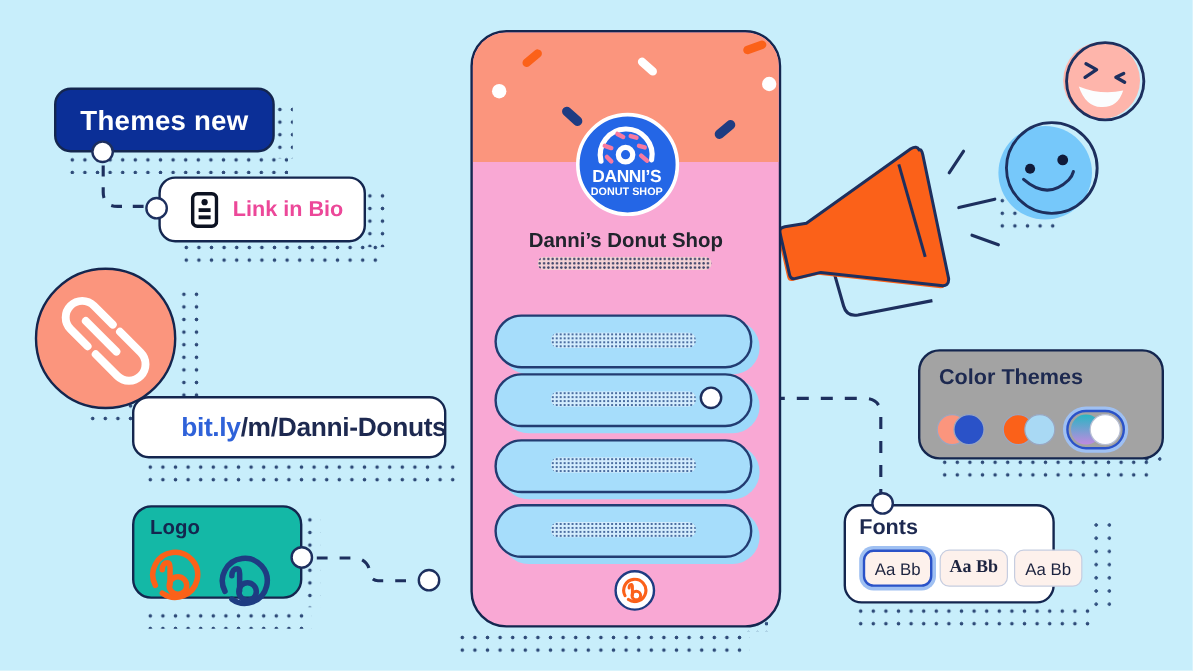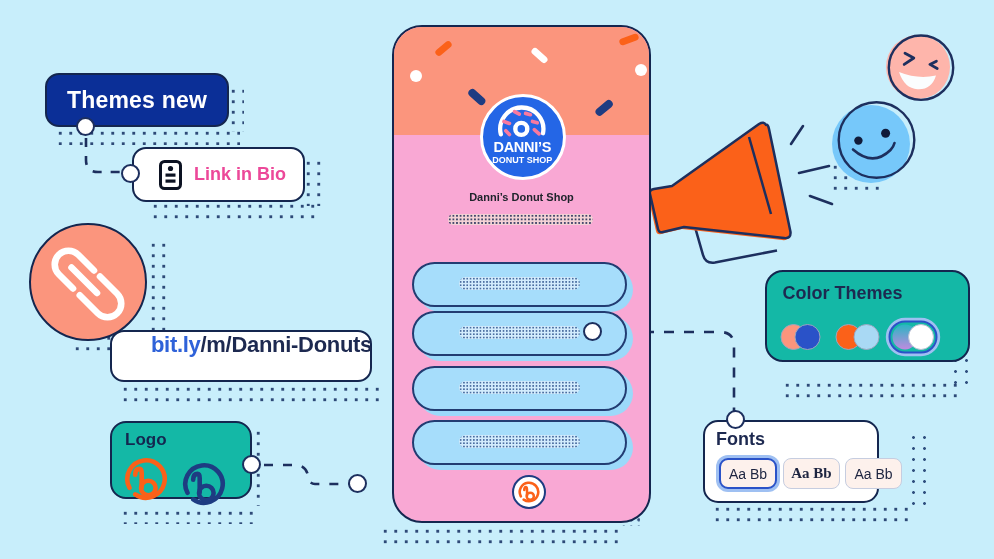--- a/index.html
+++ b/index.html
@@ -53,21 +53,21 @@
 
 <div class="abs" style="left:29px;top:223px;width:118px;height:118px;border-radius:50%;background:#fb957d;border:2px solid #14264f;box-sizing:border-box;"></div>
 <svg class="abs" style="left:29px;top:223px;" width="118" height="118" viewBox="0 0 118 118">
   <g transform="translate(59,61) rotate(45) scale(1.06)" stroke="#fff" stroke-width="6.2" fill="none" stroke-linecap="round">
     <path d="M -5 -13 L -26 -13 A 13 13 0 1 0 -26 13 L -7 13"></path>
     <line x1="-22" y1="0" x2="12" y2="0"></line>
     <path d="M 3 -13 L 26 -13 A 13 13 0 1 1 26 13 L 2 13"></path>
   </g>
 </svg>
 
-<div class="abs" style="left:110px;top:330px;width:262px;height:52px;background:#fff;border:2.5px solid #14264f;border-radius:14px;box-sizing:border-box;display:flex;align-items:flex-start;justify-content:center;z-index:20;padding-left:41px;">
+<div class="abs" style="left:110px;top:330px;width:262px;height:52px;background:#fff;border:2.5px solid #14264f;border-radius:14px;box-sizing:border-box;display:flex;align-items:center;justify-content:center;z-index:20;padding-left:41px;">
   <span style="font-size:22px;font-weight:bold;white-space:nowrap;letter-spacing:-0.3px;"><span style="color:#2f62d9;">bit.ly</span><span style="color:#1d2950;">/m/Danni-Donuts</span></span>
 </div>
 
 <div class="abs" style="left:110px;top:421px;width:142px;height:78px;background:#14b8a6;border:2px solid #14264f;border-radius:16px;box-sizing:border-box;">
   <div style="position:absolute;left:13px;top:7px;color:#14264f;font-size:17px;font-weight:bold;">Logo</div>
   <svg style="position:absolute;left:12px;top:34px;" width="44" height="44" viewBox="0 0 44 44">
     <path d="M5.49 30.78 A 18.7 18.7 0 1 1 11.27 37.32" fill="none" stroke="#fb6119" stroke-width="4.6" stroke-linecap="round"></path>
     <path d="M11.2 17.8 C11.2 13.4 13.4 11.9 15.6 11.9 C17.2 11.9 17.7 13.8 17.7 16.2 L17.7 30.3" fill="none" stroke="#fb6119" stroke-width="4.6" stroke-linecap="round"></path>
     <circle cx="24.3" cy="31" r="7.3" fill="none" stroke="#fb6119" stroke-width="4.6"></circle>
   </svg>
@@ -107,21 +107,21 @@
       <line x1="45.6" y1="19.4" x2="50.4" y2="20.7"></line>
       <line x1="24" y1="27.5" x2="29.4" y2="29.4"></line>
       <line x1="52.5" y1="27.5" x2="57.3" y2="28.8"></line>
       <line x1="25.8" y1="36.8" x2="29.4" y2="40.5"></line>
       <line x1="54.3" y1="35.7" x2="59.1" y2="39.9"></line>
     </g>
     <text x="42.3" y="57.5" text-anchor="middle" fill="#fff" font-family="Liberation Sans, sans-serif" font-weight="bold" font-size="14.5" letter-spacing="-0.3">DANNI’S</text>
     <text x="42.3" y="68.5" text-anchor="middle" fill="#fff" font-family="Liberation Sans, sans-serif" font-weight="bold" font-size="9" letter-spacing="0">DONUT SHOP</text>
   </svg>
 
-  <div style="position:absolute;left:0;top:164px;width:100%;text-align:center;color:#20242c;font-size:11px;font-weight:bold;">Danni’s Donut Shop</div>
+  <div style="position:absolute;left:0;top:164px;width:100%;text-align:center;color:#20242c;font-size:17px;font-weight:bold;">Danni’s Donut Shop</div>
 
   <div style="position:absolute;left:54px;top:187px;width:145px;height:11px;border-radius:6px;background:#f4d2d5;background-image:radial-gradient(circle,#41466b 0.85px,transparent 1.15px);background-size:3.6px 3.6px;"></div>
 
   <div style="position:absolute;left:24px;top:239.5px;width:215px;height:45px;border-radius:22.5px;background:#9cd9fa;"></div>
   <div style="position:absolute;left:18px;top:234.5px;width:215px;height:45px;border-radius:22.5px;background:#a6ddfb;border:2px solid #223c72;box-sizing:border-box;"></div>
   <div style="position:absolute;left:65px;top:250.0px;width:121px;height:13px;border-radius:7px;background:#d3ecfd;background-image:radial-gradient(circle,#4a6da0 0.95px,transparent 1.25px);background-size:3.3px 3.3px;"></div>
 
   <div style="position:absolute;left:24px;top:288.5px;width:215px;height:45px;border-radius:22.5px;background:#9cd9fa;"></div>
   <div style="position:absolute;left:18px;top:283.5px;width:215px;height:45px;border-radius:22.5px;background:#a6ddfb;border:2px solid #223c72;box-sizing:border-box;"></div>
   <div style="position:absolute;left:65px;top:299.0px;width:121px;height:13px;border-radius:7px;background:#d3ecfd;background-image:radial-gradient(circle,#4a6da0 0.95px,transparent 1.25px);background-size:3.3px 3.3px;"></div>
@@ -172,21 +172,21 @@
 </svg>
 
 <div class="abs" style="left:832px;top:105px;width:78px;height:78px;border-radius:50%;background:#76c8fa;"></div>
 <svg class="abs" style="left:828px;top:95px;" width="95" height="92" viewBox="0 0 95 92">
   <circle cx="48.5" cy="45" r="37.8" fill="none" stroke="#1d2f5e" stroke-width="2.4"></circle>
   <circle cx="30.4" cy="45.6" r="4.2" fill="#101b3a"></circle>
   <circle cx="57.6" cy="38.3" r="4.5" fill="#101b3a"></circle>
   <path d="M25 54.5 Q45 72 62.5 55 Q65.5 52 66.5 48" fill="none" stroke="#1d2f5e" stroke-width="2.6" stroke-linecap="round"></path>
 </svg>
 
-<div class="abs" style="left:765px;top:270px;width:205px;height:92px;background:#14b8a6;border:2.5px solid #14264f;border-radius:18px;box-sizing:border-box;">
+<div class="abs" style="left:765px;top:291px;width:205px;height:92px;background:#a3a3a3;border:2.5px solid #14264f;border-radius:18px;box-sizing:border-box;">
   <div style="position:absolute;left:15.5px;top:11px;color:#1d2950;font-size:18px;font-weight:bold;">Color Themes</div>
   <svg style="position:absolute;left:12px;top:44px;" width="165" height="42" viewBox="0 0 165 42">
     <circle cx="14.5" cy="21" r="12.5" fill="#fb957d" stroke="#9aa6bf" stroke-width="1"></circle>
     <circle cx="28.5" cy="21" r="12.5" fill="#2a52c8" stroke="#9aa6bf" stroke-width="1"></circle>
     <circle cx="69.5" cy="21" r="12.5" fill="#fb6119" stroke="#9aa6bf" stroke-width="1"></circle>
     <circle cx="87.5" cy="21" r="12.5" fill="#a9d9f4" stroke="#9aa6bf" stroke-width="1"></circle>
     <g>
       <rect x="108.5" y="3.5" width="51" height="35" rx="17.5" fill="none" stroke="#9fc0f2" stroke-width="3.4"></rect>
       <rect x="110.5" y="5.5" width="47" height="31" rx="15.5" fill="none" stroke="#2a52c8" stroke-width="2"></rect>
       <defs>

